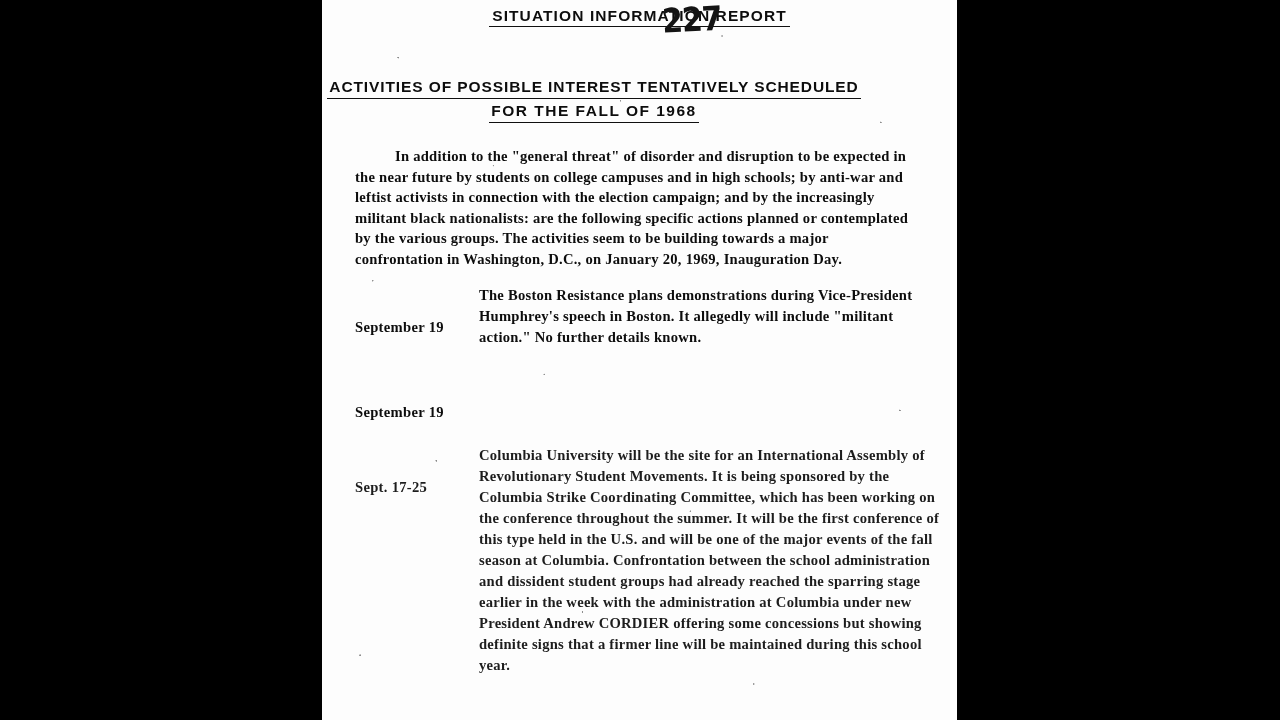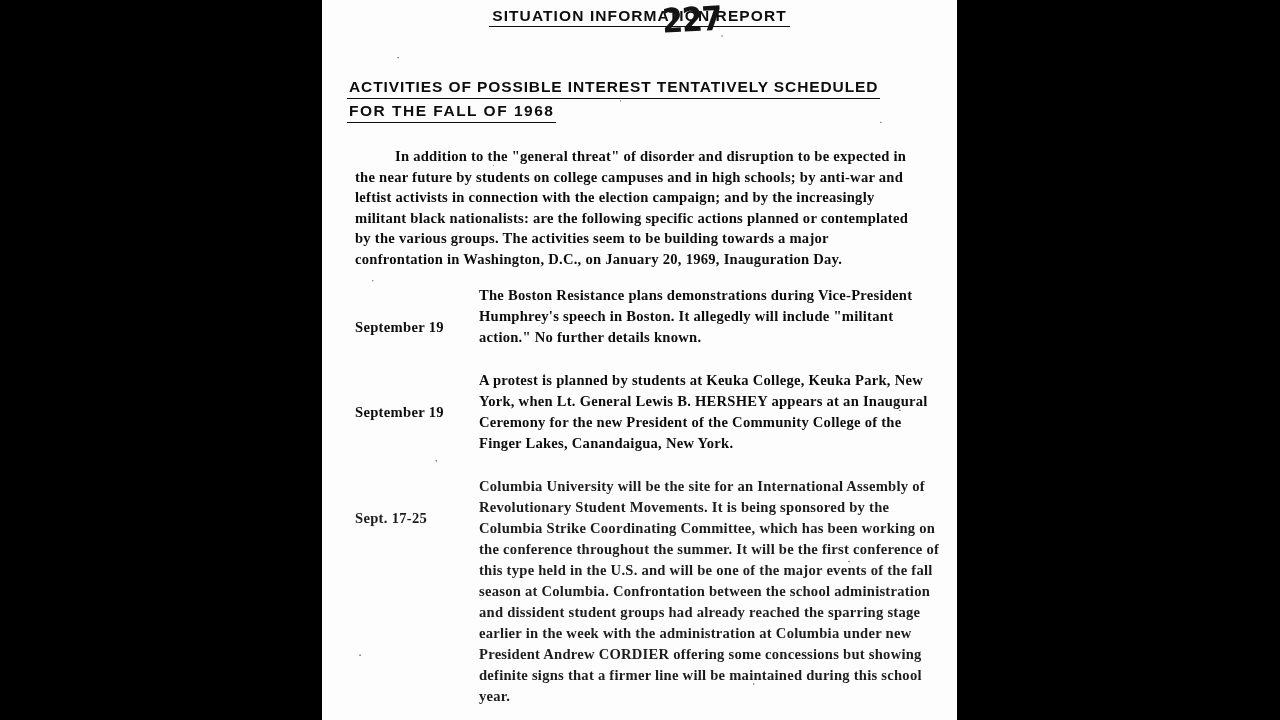--- a/index.html
+++ b/index.html
@@ -95,21 +95,21 @@
     transform: rotate(-3deg) scaleY(1.12);
     letter-spacing: -1px;
   }
 
   
   #doc-title {
     position: absolute;
     left: 0;
     top: 76px;
     width: 544px;
-    padding-left: 25px;
+    text-align: center;
   }
   #doc-title .title-line {
     display: inline-block;
     font-family: "Liberation Sans", sans-serif;
     font-size: 15.5px;
     font-weight: bold;
     letter-spacing: 0.9px;
     border-bottom: 1.6px solid #101010;
     padding: 0 2px 1px 2px;
     line-height: 21px;
@@ -212,21 +212,20 @@
 
     <div id="entries">
 
       <div class="entry">
         <div class="entry-date ink">September 19</div>
         <div class="entry-text ink">The Boston Resistance plans demonstrations during Vice-President Humphrey's speech in Boston.  It allegedly will include "militant action."  No further details known.</div>
       </div>
 
       <div class="entry">
         <div class="entry-date ink">September 19</div>
-        <div class="entry-text ink">A protest is planned by students at Keuka College, Keuka Park, New York, when Lt. General Lewis B. HERSHEY appears at an Inaugural Ceremony for the new President of the Community College of the Finger Lakes, Canandaigua, New York.</div>
       </div>
 
       <div class="entry fade-1">
         <div class="entry-date ink">Sept. 17-25</div>
         <div class="entry-text ink">Columbia University will be the site for an International Assembly of Revolutionary Student Movements.  It is being sponsored by the Columbia Strike Coordinating Committee, which has been working on the conference throughout the summer.  It will be the first conference of this type held in the U.S. and will be one of the major events of the fall season at Columbia.  Confrontation between the school administration and dissident student groups had already reached the sparring stage earlier in the week with the  administration at Columbia under new President Andrew CORDIER offering some concessions but showing definite signs that a firmer line will be maintained during this school year.</div>
       </div>
 
     </div>
 
   </div>

